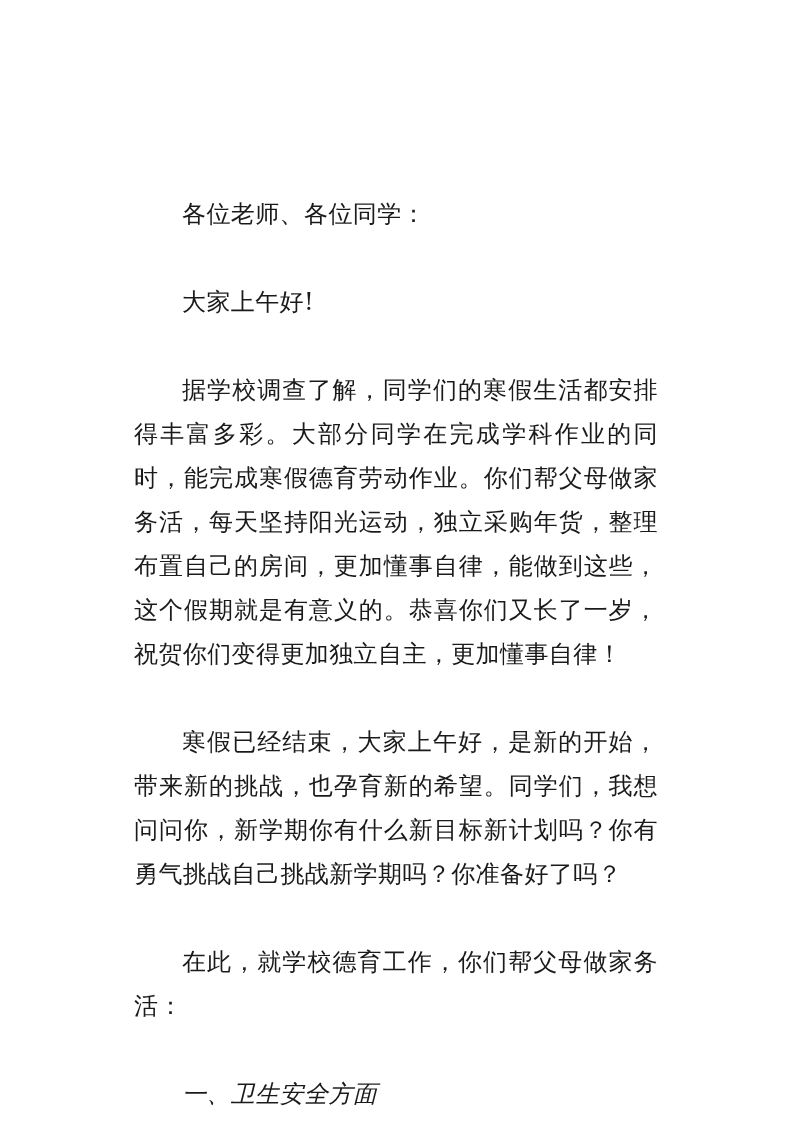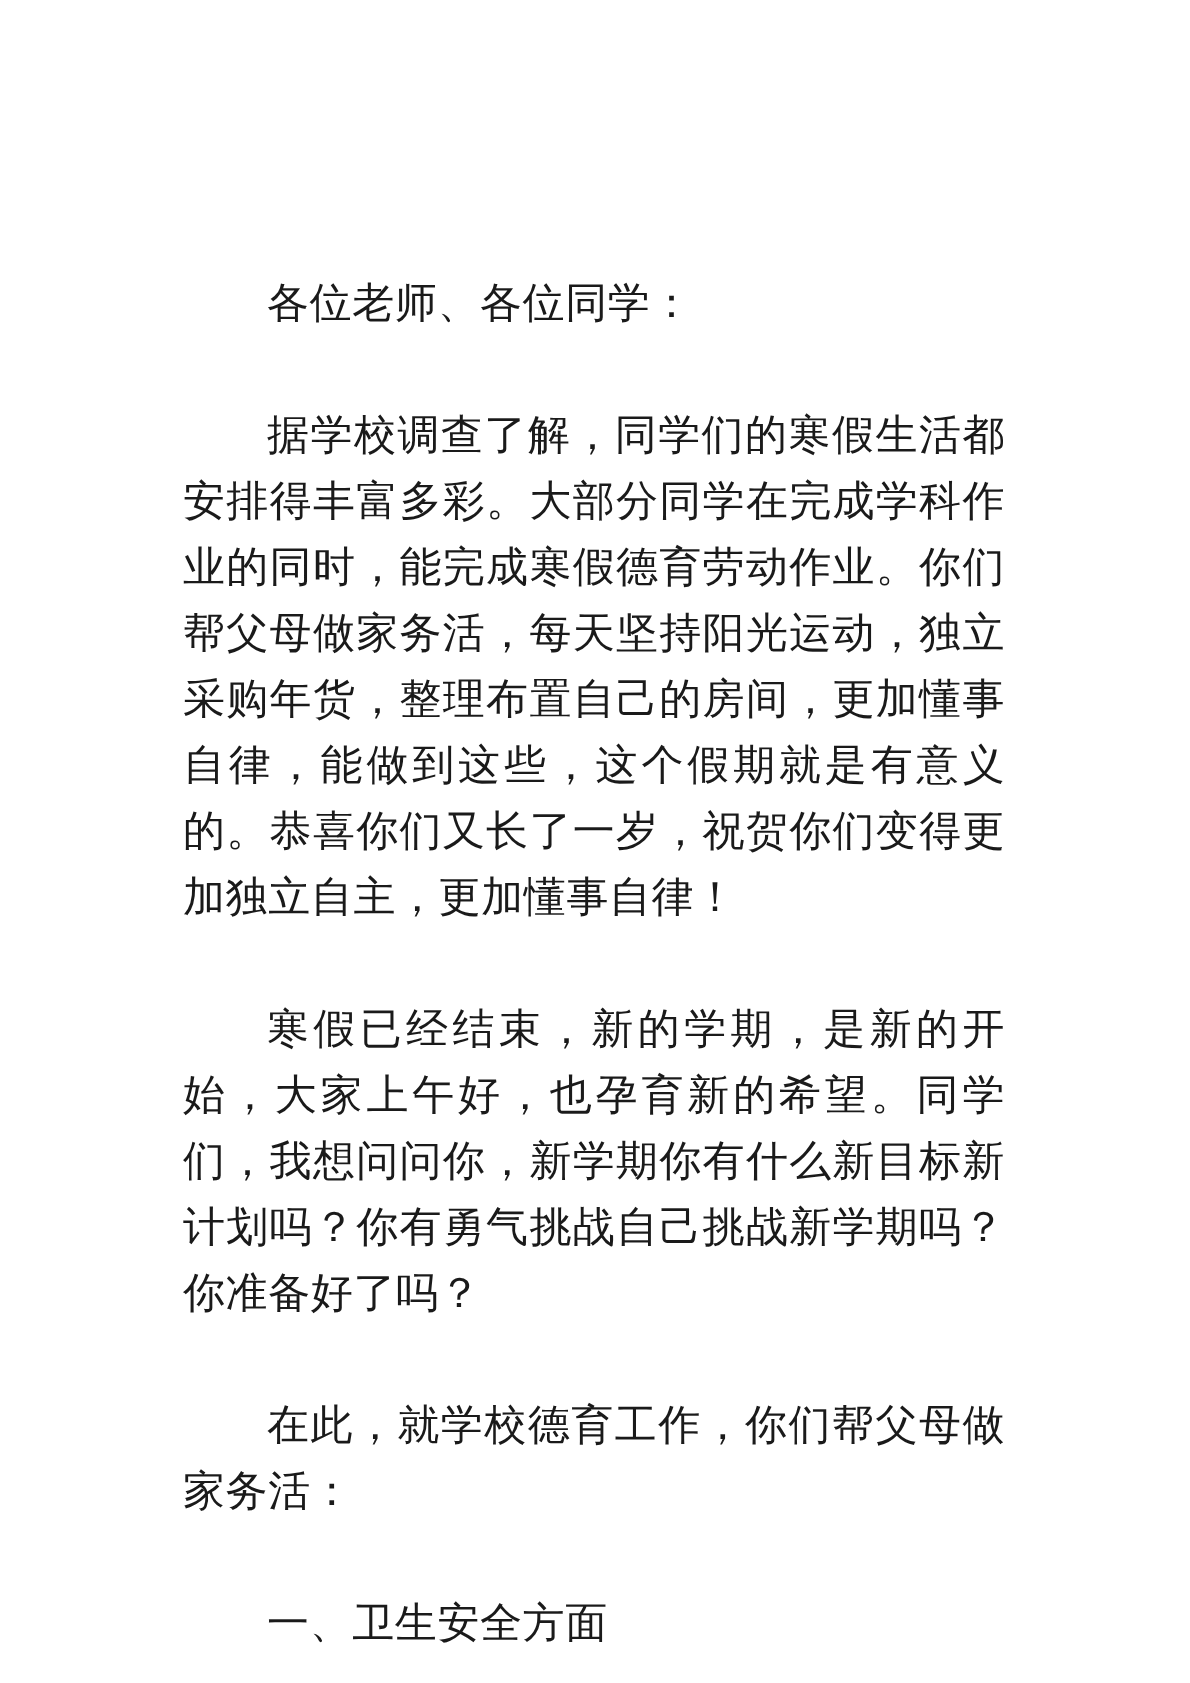--- a/index.html
+++ b/index.html
@@ -26,53 +26,55 @@
   }
 
   .page-body {
     position: absolute;
     left: 118px;
     top: 176px;
     width: 556px;
   }
 
   .para {
-    margin: 4px;
-    font-size: 28px;
+    margin: 16px;
+    font-size: 24px;
     line-height: 44px;
     letter-spacing: 0.4px;
     text-align: justify;
     text-justify: inter-ideograph;
     color: #1a1a1a;
     white-space: normal;
     word-break: break-all;
   }
 
   
   .para + .para {
     margin-top: 44px;
   }
 
   .para.indent {
     text-indent: 2em;
   }
 
   .para.heading {
     text-indent: 2em;
+    font-style: italic;
   }
 
   .para.salutation {
     text-indent: 2em;
   }
 </style>
 </head>
 <body>
 
 <div class="page">
   <div class="page-body" id="body-root">
       <p class="para salutation">各位老师、各位同学：</p>
+      <p class="para salutation">大家上午好!</p>
       <p class="para indent">据学校调查了解，同学们的寒假生活都安排得丰富多彩。大部分同学在完成学科作业的同时，能完成寒假德育劳动作业。你们帮父母做家务活，每天坚持阳光运动，独立采购年货，整理布置自己的房间，更加懂事自律，能做到这些，这个假期就是有意义的。恭喜你们又长了一岁，祝贺你们变得更加独立自主，更加懂事自律！</p>
-      <p class="para indent">寒假已经结束，新的学期，是新的开始，大家上午好，也孕育新的希望。同学们，我想问问你，新学期你有什么新目标新计划吗？你有勇气挑战自己挑战新学期吗？你准备好了吗？</p>
+      <p class="para indent">寒假已经结束，大家上午好，是新的开始，带来新的挑战，也孕育新的希望。同学们，我想问问你，新学期你有什么新目标新计划吗？你有勇气挑战自己挑战新学期吗？你准备好了吗？</p>
       <p class="para indent">在此，就学校德育工作，你们帮父母做家务活：</p>
       <p class="para heading">一、卫生安全方面</p>
       <p class="para indent">卫生是文明的标志，当你离开教室顺手关上电灯时，当你弯腰拣起校园内的纸屑时，当你不再乱抛杂物时，当你遵守了日常行为规范</p>
     </div>
 </div>
 
 </body></html>

